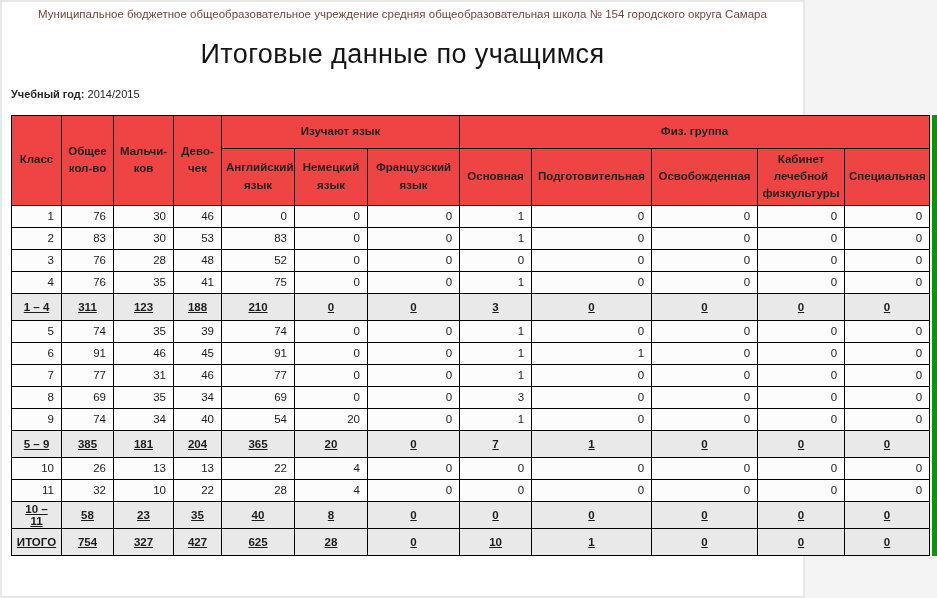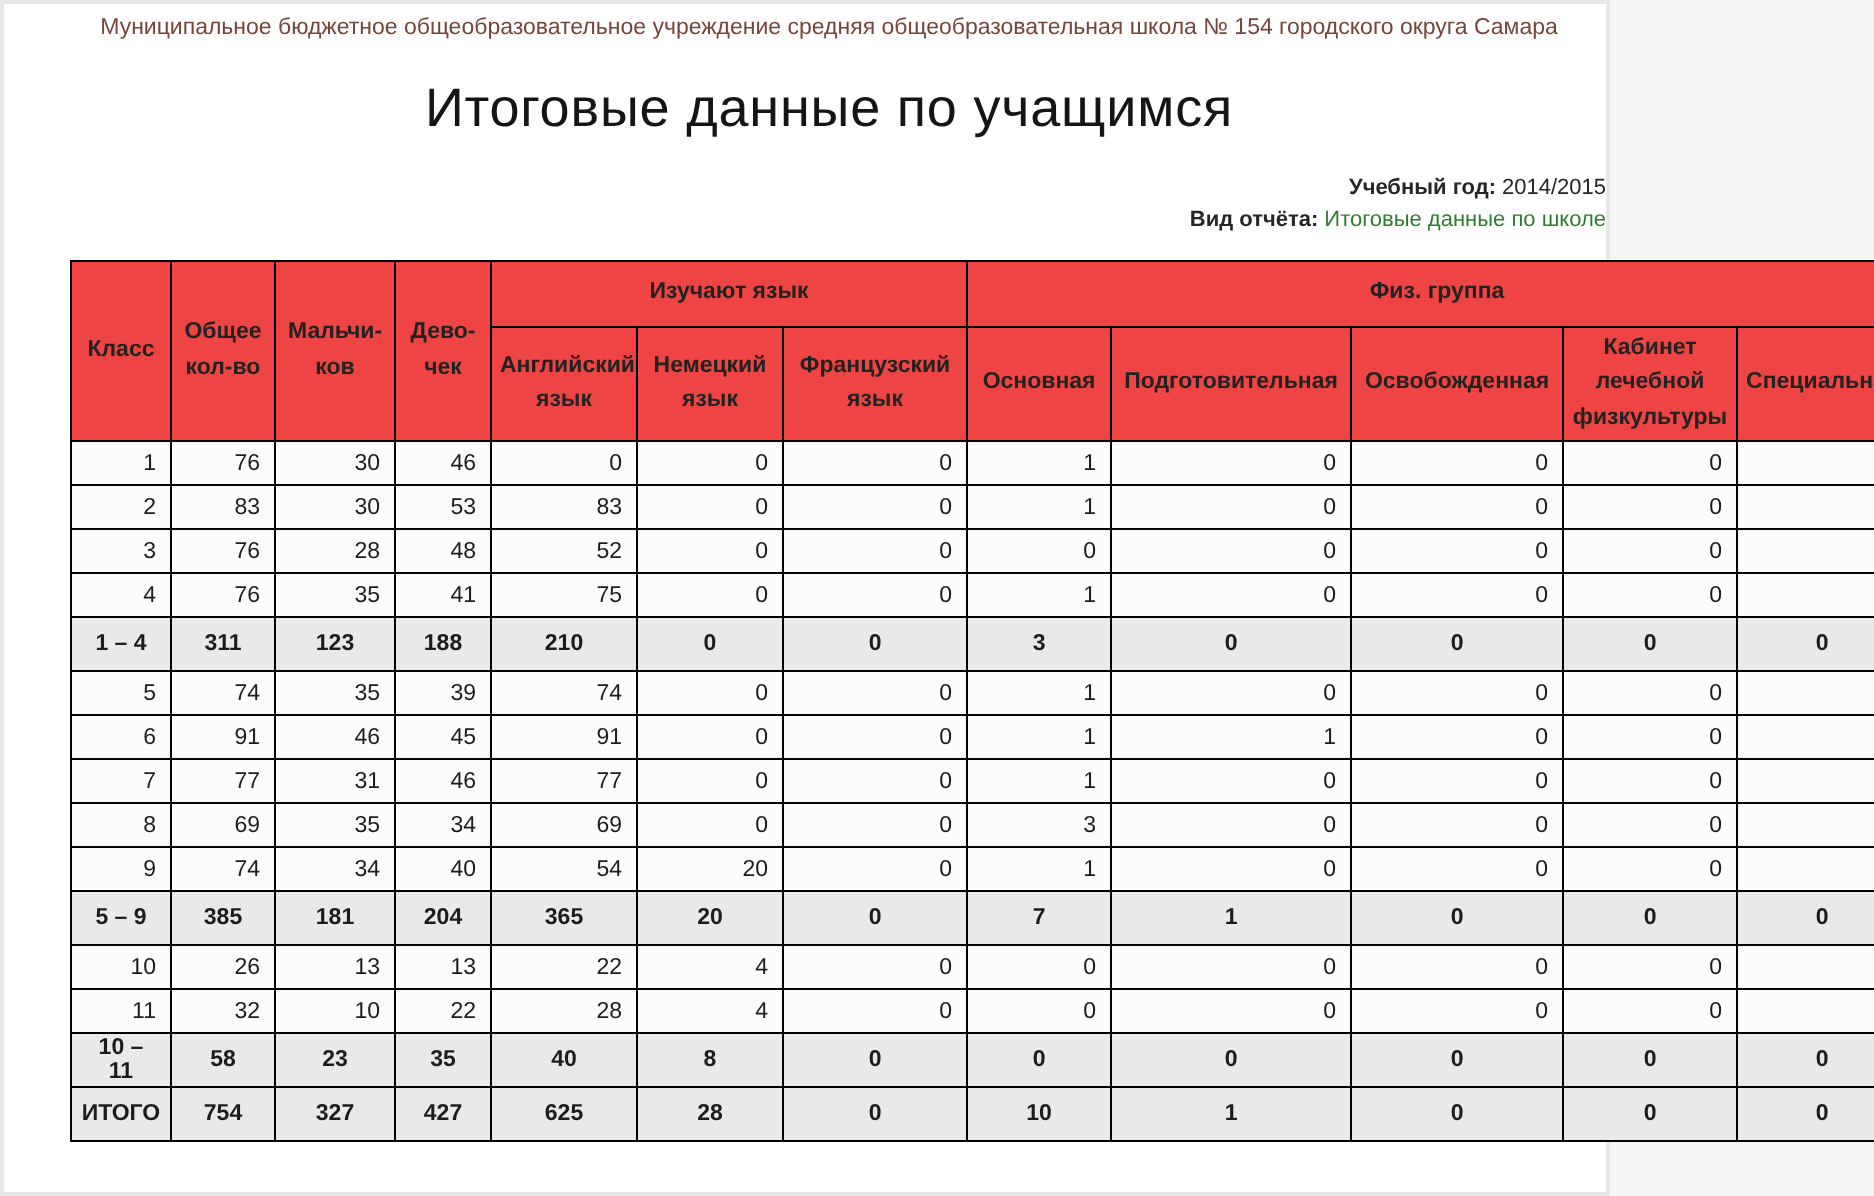--- a/index.html
+++ b/index.html
@@ -6,42 +6,40 @@
   body {
     width: 937px; height: 598px; overflow: hidden;
     background: #f4f4f4;
     font-family: "Liberation Sans", "DejaVu Sans", sans-serif;
   }
   .page {
     box-sizing: border-box;
     width: 805px; height: 598px;
     background: #ffffff;
     border: 2px solid #e7e7e7;
-    padding-left: 24px;
   }
   .org-title {
     margin-top: 6px;
     text-align: center;
     font-size: 11.5px;
     color: #76453b;
   }
   .report-title {
     margin-top: 19px;
     text-align: center;
     font-size: 27px;
     font-weight: 400;
     letter-spacing: 0.4px;
     color: #151515;
   }
   .info {
     margin: 17px 0 0 9px;
     font-size: 11px;
     line-height: 15.5px;
     color: #262626;
-    text-align: right;
   }
   .info .lbl { font-weight: 700; margin-right: 3px; }
   .info .green-val { color: #2e7d2e; }
   .table-wrap {
     position: relative;
     display: inline-block;
     margin: 12px 0 0 9px;
   }
   table.report {
     border-collapse: collapse;
@@ -71,20 +69,21 @@
     vertical-align: middle;
     background: #fcfcfc;
   }
   tr.row-data td { text-align: right; height: 19px; }
   tr.row-subtotal td, tr.row-total td {
     text-align: center;
     font-weight: 700;
     background: #e9e9e9;
     height: 24px;
     padding: 1px 4px;
+    text-decoration: underline;
   }
   td.col-class { white-space: pre-line; }
   .green-bar {
     position: absolute;
     top: 0; bottom: 0;
     right: -9px;
     width: 7px;
     background: #009900;
   }
 </style>
@@ -93,23 +92,20 @@
 
 <div class="page">
 
   <div class="org-title" style="color: rgb(118, 69, 59);">Муниципальное бюджетное общеобразовательное учреждение средняя общеобразовательная школа № 154 городского округа Самара</div>
 
   <div class="report-title">Итоговые данные по учащимся</div>
 
   <div class="info">
     <div class="info-line">
       <span class="lbl">Учебный год:</span><span>2014/2015</span>
-    </div>
-    <div class="info-line">
-      <span class="lbl">Вид отчёта:</span><span class="green-val" style="color: rgb(46, 125, 46);">Итоговые данные по школе</span>
     </div>
   </div>
 
   <div class="table-wrap">
     <table class="report">
       <colgroup>
         <col style="width:50px">
           <col style="width:52px">
           <col style="width:60px">
           <col style="width:48px">

